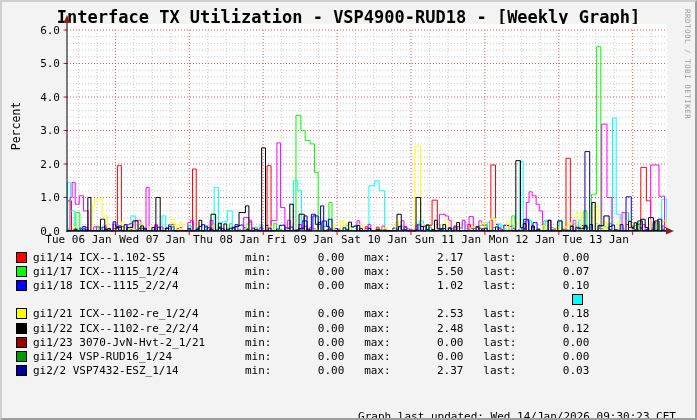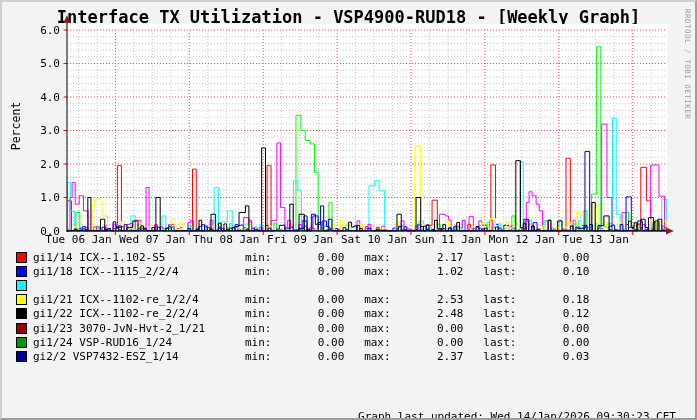--- a/index.html
+++ b/index.html
@@ -21,21 +21,21 @@
     writing-mode:vertical-rl;
     font-size:7.5px;letter-spacing:0.5px;color:#9a9a9a;
   }
   .ylabel{
     position:absolute;left:-26px;top:117px;width:80px;
     transform:rotate(-90deg);
     text-align:center;font-size:11.5px;color:#000;
   }
   svg.plot{position:absolute;left:0;top:0;}
   .legend{position:absolute;left:12px;top:248px;}
-  .lrow{height:14.2px;display:flex;align-items:center;}
+  .lrow{height:14.2px;display:flex;align-items:center;justify-content:flex-end;}
   .sw{width:9px;height:9px;border:1px solid #000;margin-left:2px;margin-right:6px;flex:none;}
   .ltext{font-size:11px;line-height:11px;color:#000;white-space:pre;}
   .footer{
     position:absolute;right:19px;top:397px;
     font-size:11px;color:#000;white-space:pre;margin-top:11px;
   }
 </style>
 </head>
 <body>
 
@@ -155,20 +155,24 @@
       <text x="445.928" y="241" text-anchor="middle" font-size="11px" font-family="&quot;DejaVu Sans Mono&quot;,monospace" fill="#000">Sun 11 Jan</text>
       <text x="519.824" y="241" text-anchor="middle" font-size="11px" font-family="&quot;DejaVu Sans Mono&quot;,monospace" fill="#000">Mon 12 Jan</text>
       <text x="593.72" y="241" text-anchor="middle" font-size="11px" font-family="&quot;DejaVu Sans Mono&quot;,monospace" fill="#000">Tue 13 Jan</text>
     </svg>
   <div class="legend" id="legend">
       <div class="lrow">
         <span class="sw" style="background: rgb(255, 0, 0);"></span>
         <span class="ltext">gi1/14 ICX--1.102-S5            min:       0.00   max:       2.17   last:       0.00</span>
       </div>
       <div class="lrow">
+        <span class="sw" style="background: rgb(0, 255, 0);"></span>
+        <span class="ltext">gi1/17 ICX--1115_1/2/4          min:       0.00   max:       5.50   last:       0.07</span>
+      </div>
+      <div class="lrow">
         <span class="sw" style="background: rgb(0, 0, 255);"></span>
         <span class="ltext">gi1/18 ICX--1115_2/2/4          min:       0.00   max:       1.02   last:       0.10</span>
       </div>
       <div class="lrow">
         <span class="sw" style="background: rgb(0, 255, 255);"></span>
       </div>
       <div class="lrow">
         <span class="sw" style="background: rgb(255, 255, 0);"></span>
         <span class="ltext">gi1/21 ICX--1102-re_1/2/4       min:       0.00   max:       2.53   last:       0.18</span>
       </div>

